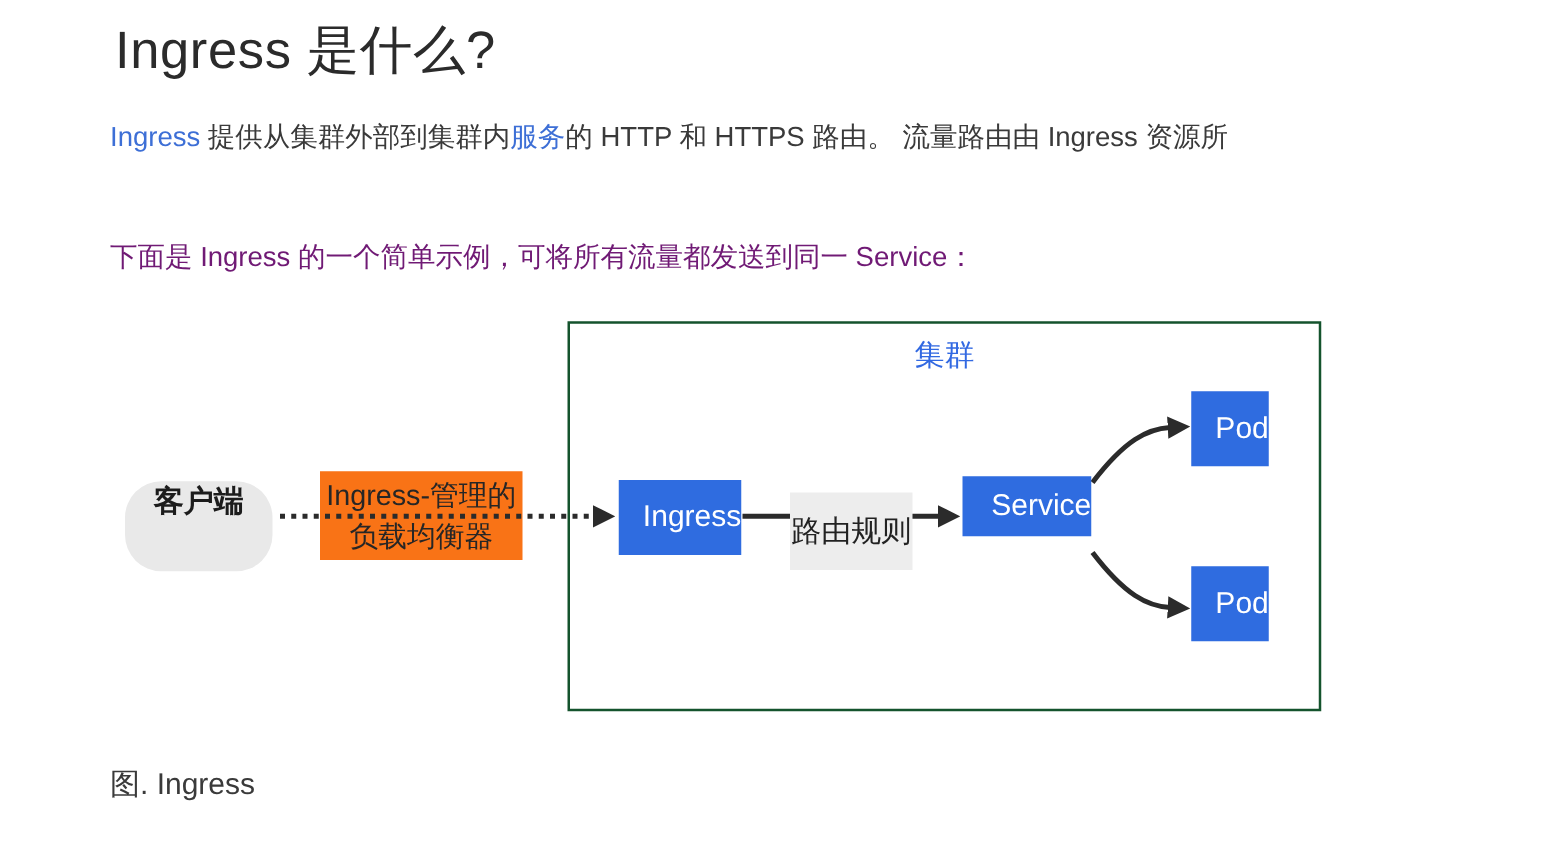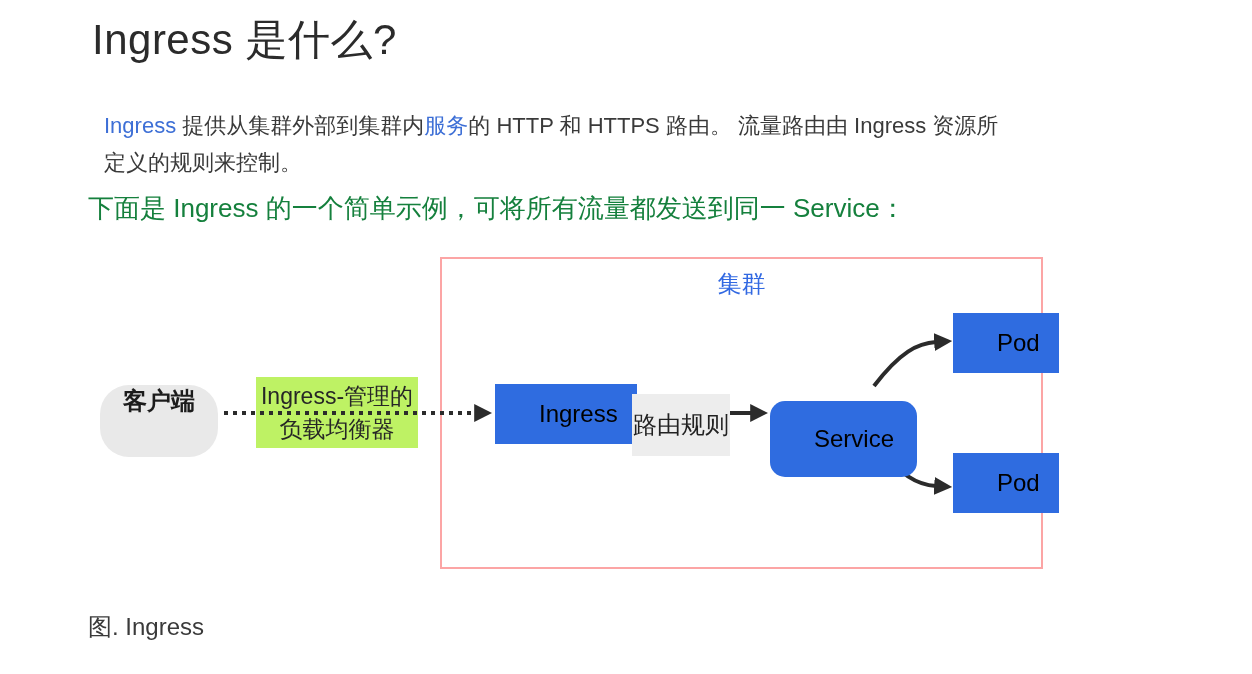--- a/index.html
+++ b/index.html
@@ -11,87 +11,87 @@
     color:#333;
   }
   .page-title{
     position:absolute;left:88px;top:8px;
     font-size:42px;font-weight:400;color:#2b2b2b;
     letter-spacing:.5px;margin:4px;
   }
   .intro{
     position:absolute;left:88px;top:91px;
     font-size:22px;line-height:37px;color:#3a3a3a;
-    margin:16px;
+    margin:0;
   }
   .doc-link{color:#3d6fd6;text-decoration:none;cursor:pointer;}
   .example-line{
     position:absolute;left:88px;top:191px;
-    font-size:26px;color:#15803d;margin:0;
+    font-size:22px;color:#701a75;margin:0;
   }
   .figure-caption{
     position:absolute;left:88px;top:611px;
     font-size:24px;color:#3a3a3a;margin:0;
   }
 
   
   .cluster-box{
-    position:absolute;left:440px;top:257px;
+    position:absolute;left:454px;top:257px;
     width:599px;height:308px;
-    border:2px solid #fca5a5;
+    border:2px solid #14532d;
     background:transparent;
   }
   .cluster-label{
     position:absolute;left:0;top:9px;width:100%;
     text-align:center;color:#3269e2;
     font-size:24px;font-weight:500;
   }
   .client-pill{
     position:absolute;left:100px;top:385px;
     width:118px;height:72px;border-radius:29px;
     background:#e9e9e9;
     display:flex;align-items:flex-start;justify-content:center;
     font-size:24px;font-weight:600;color:#1c1c1c;
   }
   .lb-label{
     position:absolute;left:256px;top:377px;
     width:162px;height:71px;
-    background:#bef264;
+    background:#f97316;
     display:flex;flex-direction:column;align-items:center;justify-content:center;
     font-size:23px;line-height:33px;font-weight:500;color:#262626;
     text-align:center;
   }
   .node{
     position:absolute;
-    background:#2f6ce0;color:#000000;
-    display:flex;align-items:center;justify-content:flex-start;
-    font-size:24px;font-weight:500;padding-left:44px;
+    background:#2f6ce0;color:#ffffff;
+    display:flex;align-items:center;justify-content:flex-end;
+    font-size:24px;font-weight:500;
   }
   .node-ingress{left:495px;top:384px;width:98px;height:60px;}
-  .node-service{left:770px;top:401px;width:103px;height:76px;border-radius:15px;}
+  .node-service{left:770px;top:381px;width:103px;height:48px;}
   .node-pod-top{left:953px;top:313px;width:62px;height:60px;}
   .node-pod-bottom{left:953px;top:453px;width:62px;height:60px;}
   .routing-label{
     position:absolute;left:632px;top:394px;
     height:38px;padding:12px 1px;
     background:#ededed;
     display:flex;align-items:center;justify-content:center;
     font-size:24px;font-weight:500;color:#222;
   }
   .arrow-layer{
     position:absolute;left:0;top:0;width:1252px;height:674px;
     pointer-events:none;
   }
 </style>
 </head>
 <body>
 
 <h1 class="page-title">Ingress 是什么?</h1>
 
-<p class="intro"><span class="doc-link">Ingress</span><span> 提供从集群外部到集群内</span><span class="doc-link">服务</span><span>的 HTTP 和 HTTPS 路由。 流量路由由 Ingress 资源所</span><br><span>定义的规则来控制。</span></p>
+<p class="intro"><span class="doc-link">Ingress</span><span> 提供从集群外部到集群内</span><span class="doc-link">服务</span><span>的 HTTP 和 HTTPS 路由。 流量路由由 Ingress 资源所</span><br></p>
 
 <p class="example-line">下面是 Ingress 的一个简单示例，可将所有流量都发送到同一 Service：</p>
 
 <div class="cluster-box">
   <div class="cluster-label">集群</div>
 </div>
 
 <div class="client-pill">
   <span>客户端</span>
 </div>

